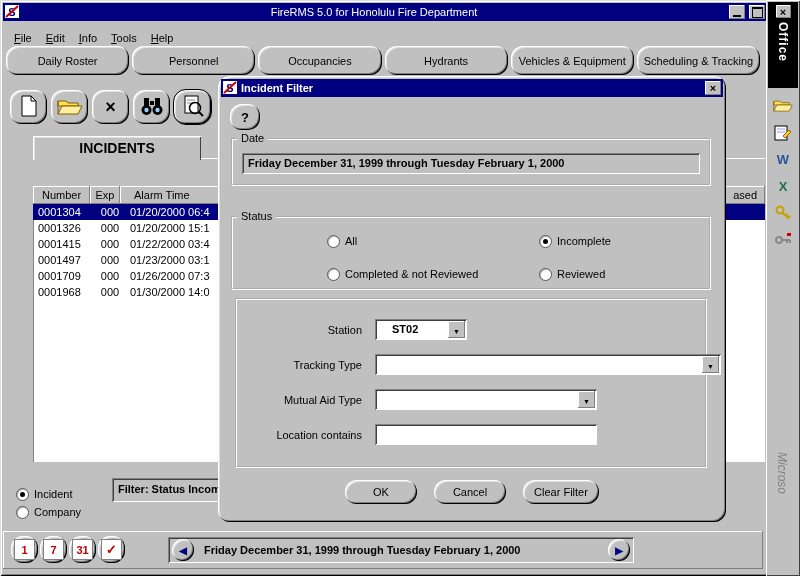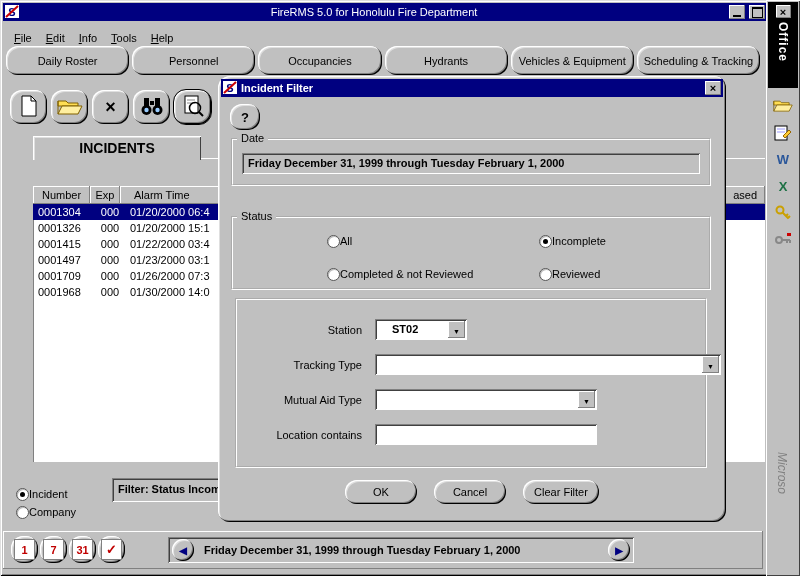--- a/index.html
+++ b/index.html
@@ -56,21 +56,21 @@
   .th.c2{flex:1;justify-content:flex-start;padding-left:14px}
   .th.c3{width:120px;justify-content:flex-end;padding-right:8px}
   .trow{display:flex;height:16px;line-height:16px;flex:none;cursor:default;}
   .trow.selected{background:#000080;color:#fff;}
   .tc{flex:none;white-space:nowrap;overflow:hidden;}
   .tc0{width:57px;padding-left:5px}.tc1{width:30px;text-align:center}
   .tc2{flex:1;padding-left:5px}.tc3{width:120px}
 
   
   .view-radios{position:absolute;left:16px;top:485px;}
-  .radio-item{display:flex;align-items:center;height:18px;cursor:default;}
+  .radio-item{display:flex;align-items:center;gap:5px;height:18px;cursor:default;}
   .radio{width:11px;height:11px;border-radius:50%;background:#fff;border:1px solid #555;
          display:flex;align-items:center;justify-content:center;flex:none;
          box-shadow:inset 1px 1px 0 #bbb;}
   .radio.checked::after{content:"";width:5px;height:5px;border-radius:50%;background:#000;}
   .filter-box{position:absolute;left:112px;top:478px;width:246px;height:24px;line-height:22px;
               padding-left:6px;background:#c0c0c0;white-space:nowrap;overflow:hidden;}
 
   
   .bottombar{position:absolute;left:3px;top:531px;width:760px;height:38px;}
   .cal-group{position:absolute;left:8px;top:5px;display:flex;gap:2px;}

